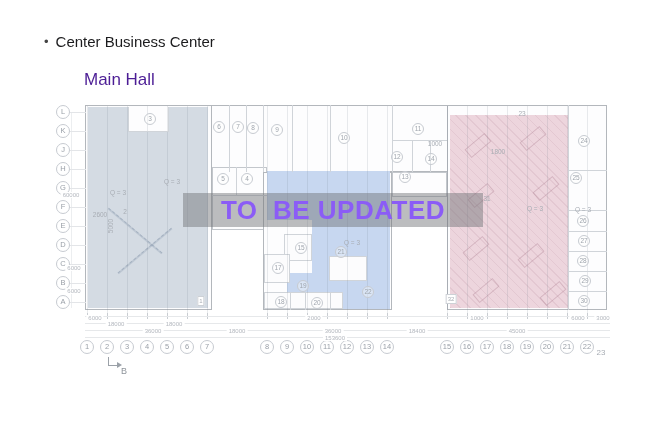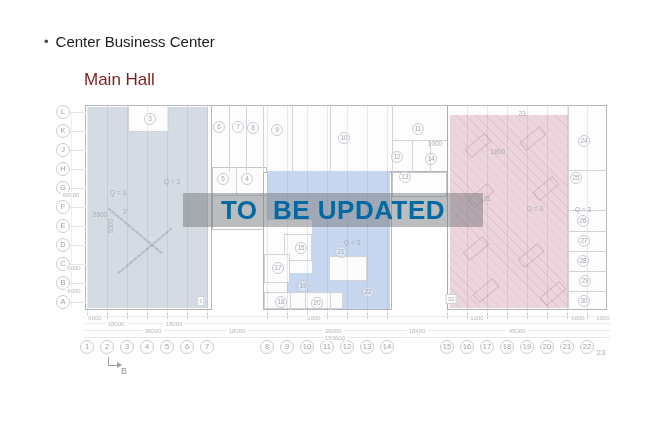--- a/index.html
+++ b/index.html
@@ -1,19 +1,19 @@
 <!DOCTYPE html>
 <html><head>
 <meta charset="utf-8">
 <style>
   html,body{margin:0;padding:0}
   body{width:660px;height:440px;background:#ffffff;font-family:"Liberation Sans",sans-serif;position:relative;overflow:hidden}
   #header{position:absolute;left:44px;top:33px;display:flex;align-items:center;gap:7px;font-size:15px;color:#1c1c1e}
   #bullet{color:#444;font-size:13px;line-height:15px}
-  #subtitle{position:absolute;left:84px;top:70px;font-size:17px;font-weight:500;color:#7f1d1d}
+  #subtitle{position:absolute;left:84px;top:70px;font-size:17px;font-weight:500;color:#4c1d95}
   #plan{position:absolute;left:0;top:0;width:660px;height:440px}
   .block{position:absolute;background:#fdfdfe;border:1.5px solid #b3b7bc;box-sizing:border-box}
   .annex{border-width:1px;border-color:#c3c7cc}
   .wall{position:absolute;background:#d0d4d9}
   .vline{position:absolute;width:1px;background:rgba(110,120,135,0.15)}
   .tick{background:#c9cdd2}
   .hline{position:absolute;height:1px;background:#e3e5e8}
   .dimline{position:absolute;height:1px;background:#e6e8ea}
   .region{position:absolute}
   #region-left{left:88px;top:107px;width:120px;height:201px;background:#d4dbe3;
@@ -29,21 +29,21 @@
     background:rgba(255,255,255,0.35);transform:translate(-50%,-50%);box-sizing:border-box}
   .axis{width:14px;height:14px;line-height:12px;font-size:7.5px;background:#fff;color:#9aa0a8}
   .room{width:12px;height:12px;line-height:10px;font-size:6.5px}
   .tiny-label{position:absolute;font-size:6.5px;color:#a8adb4;white-space:nowrap;transform:translate(-50%,-50%)}
   .plain-label{position:absolute;font-size:8px;color:#a8adb4;transform:translate(-50%,-50%)}
   .box-label{background:#fff;border:1px solid #cdd1d6;padding:0 1px;font-size:6px;line-height:8px}
   .rot{transform:translate(-50%,-50%) rotate(-90deg)}
   .dim-label{position:absolute;font-size:6px;color:#b4b8bf;background:#fff;padding:0 2px;white-space:nowrap;transform:translate(-50%,-50%)}
   #watermark{position:absolute;left:183px;top:193px;width:300px;height:34px;background:rgba(112,114,118,0.47);
     display:flex;align-items:center;justify-content:center;z-index:30}
-  #watermark span{color:#0369a1;font-weight:bold;font-size:26px;letter-spacing:0.5px;white-space:pre}
+  #watermark span{color:#8b5cf6;font-weight:bold;font-size:26px;letter-spacing:0.5px;white-space:pre}
   .mk{position:absolute;background:#9ba1a8}
   #marker-b-arrow{position:absolute;left:117px;top:362px;width:0;height:0;
     border-left:5px solid #9ba1a8;border-top:3px solid transparent;border-bottom:3px solid transparent}
   #marker-b-label{position:absolute;left:121px;top:366px;font-size:9px;color:#8d939a}
 </style>
 </head>
 <body>
 
 <div id="header">
   <span id="bullet">•</span>

